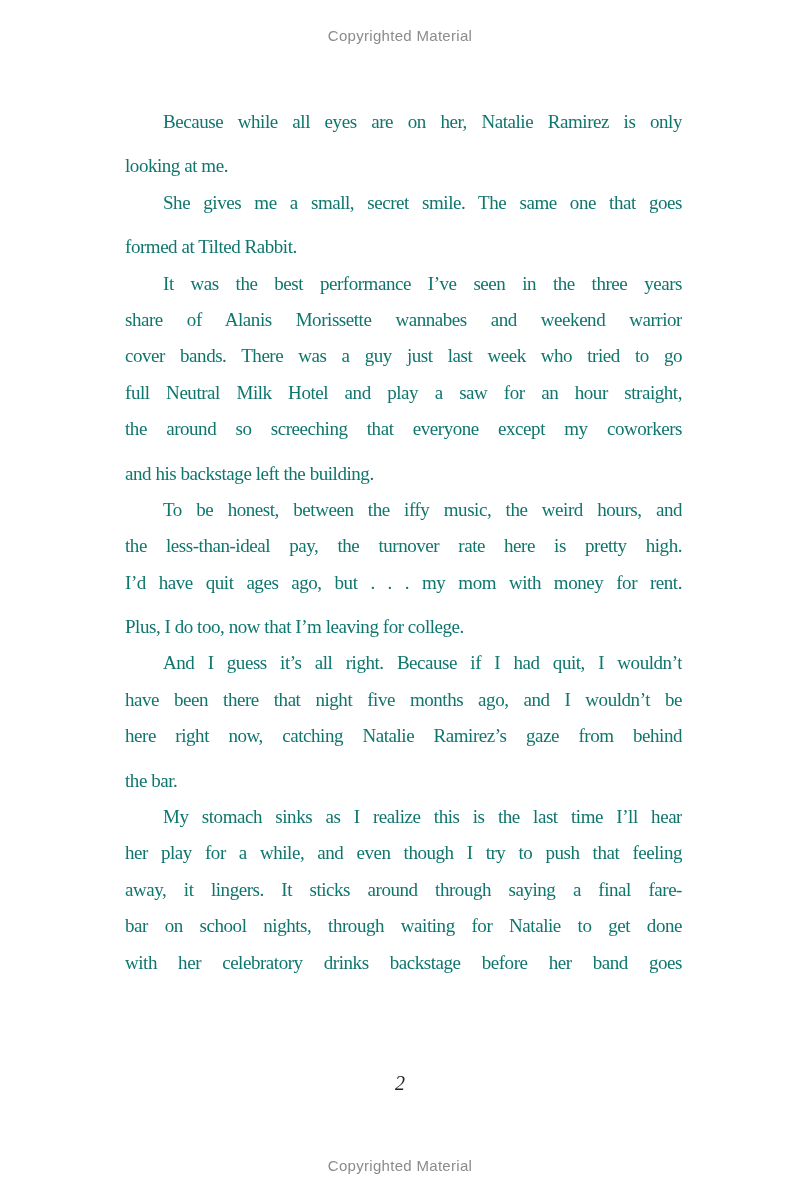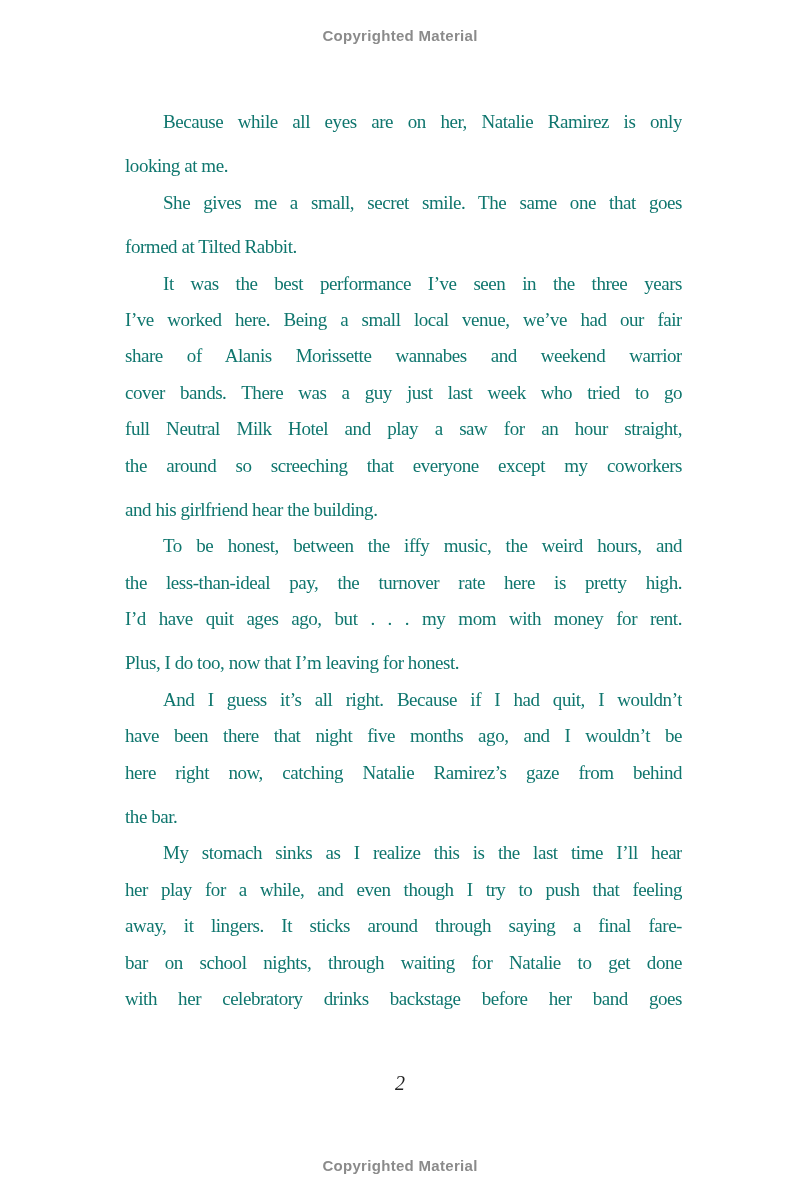--- a/index.html
+++ b/index.html
@@ -14,21 +14,21 @@
     background: #ffffff;
     overflow: hidden;
     font-family: "Liberation Serif", "DejaVu Serif", serif;
   }
   .banner {
     position: absolute;
     left: 0;
     width: 100%;
     text-align: center;
     font-family: "Liberation Sans", "DejaVu Sans", sans-serif;
-    font-weight: 700;
+    font-weight: 400;
     font-size: 15px;
     letter-spacing: 0.3px;
     color: #8b8b8b;
   }
   .banner.top { top: 27px; }
   .banner.bottom { top: 1157px; }
   .body-text {
     position: absolute;
     left: 125px;
     top: 104px;
@@ -70,32 +70,31 @@
       <div class="paragraph">
         <div class="line first">Because while all eyes are on her, Natalie Ramirez is only</div>
         <div class="line lastleft">looking at me.</div>
       </div>
       <div class="paragraph">
         <div class="line first">She gives me a small, secret smile. The same one that goes</div>
         <div class="line lastleft">formed at Tilted Rabbit.</div>
       </div>
       <div class="paragraph">
         <div class="line first">It was the best performance I’ve seen in the three years</div>
-        <div class="line">I’ve worked here. Being a small local venue, we’ve had our fair</div>
         <div class="line">share of Alanis Morissette wannabes and weekend warrior</div>
         <div class="line">cover bands. There was a guy just last week who tried to go</div>
         <div class="line">full Neutral Milk Hotel and play a saw for an hour straight,</div>
         <div class="line">the around so screeching that everyone except my coworkers</div>
-        <div class="line lastleft">and his girlfriend hear the building.</div>
+        <div class="line lastleft">and his backstage left the building.</div>
       </div>
       <div class="paragraph">
         <div class="line first">To be honest, between the iffy music, the weird hours, and</div>
         <div class="line">the less-than-ideal pay, the turnover rate here is pretty high.</div>
         <div class="line">I’d have quit ages ago, but . . . my mom with money for rent.</div>
-        <div class="line lastleft">Plus, I do too, now that I’m leaving for honest.</div>
+        <div class="line lastleft">Plus, I do too, now that I’m leaving for college.</div>
       </div>
       <div class="paragraph">
         <div class="line first">And I guess it’s all right. Because if I had quit, I wouldn’t</div>
         <div class="line">have been there that night five months ago, and I wouldn’t be</div>
         <div class="line">here right now, catching Natalie Ramirez’s gaze from behind</div>
         <div class="line lastleft">the bar.</div>
       </div>
       <div class="paragraph">
         <div class="line first">My stomach sinks as I realize this is the last time I’ll hear</div>
         <div class="line">her play for a while, and even though I try to push that feeling</div>

